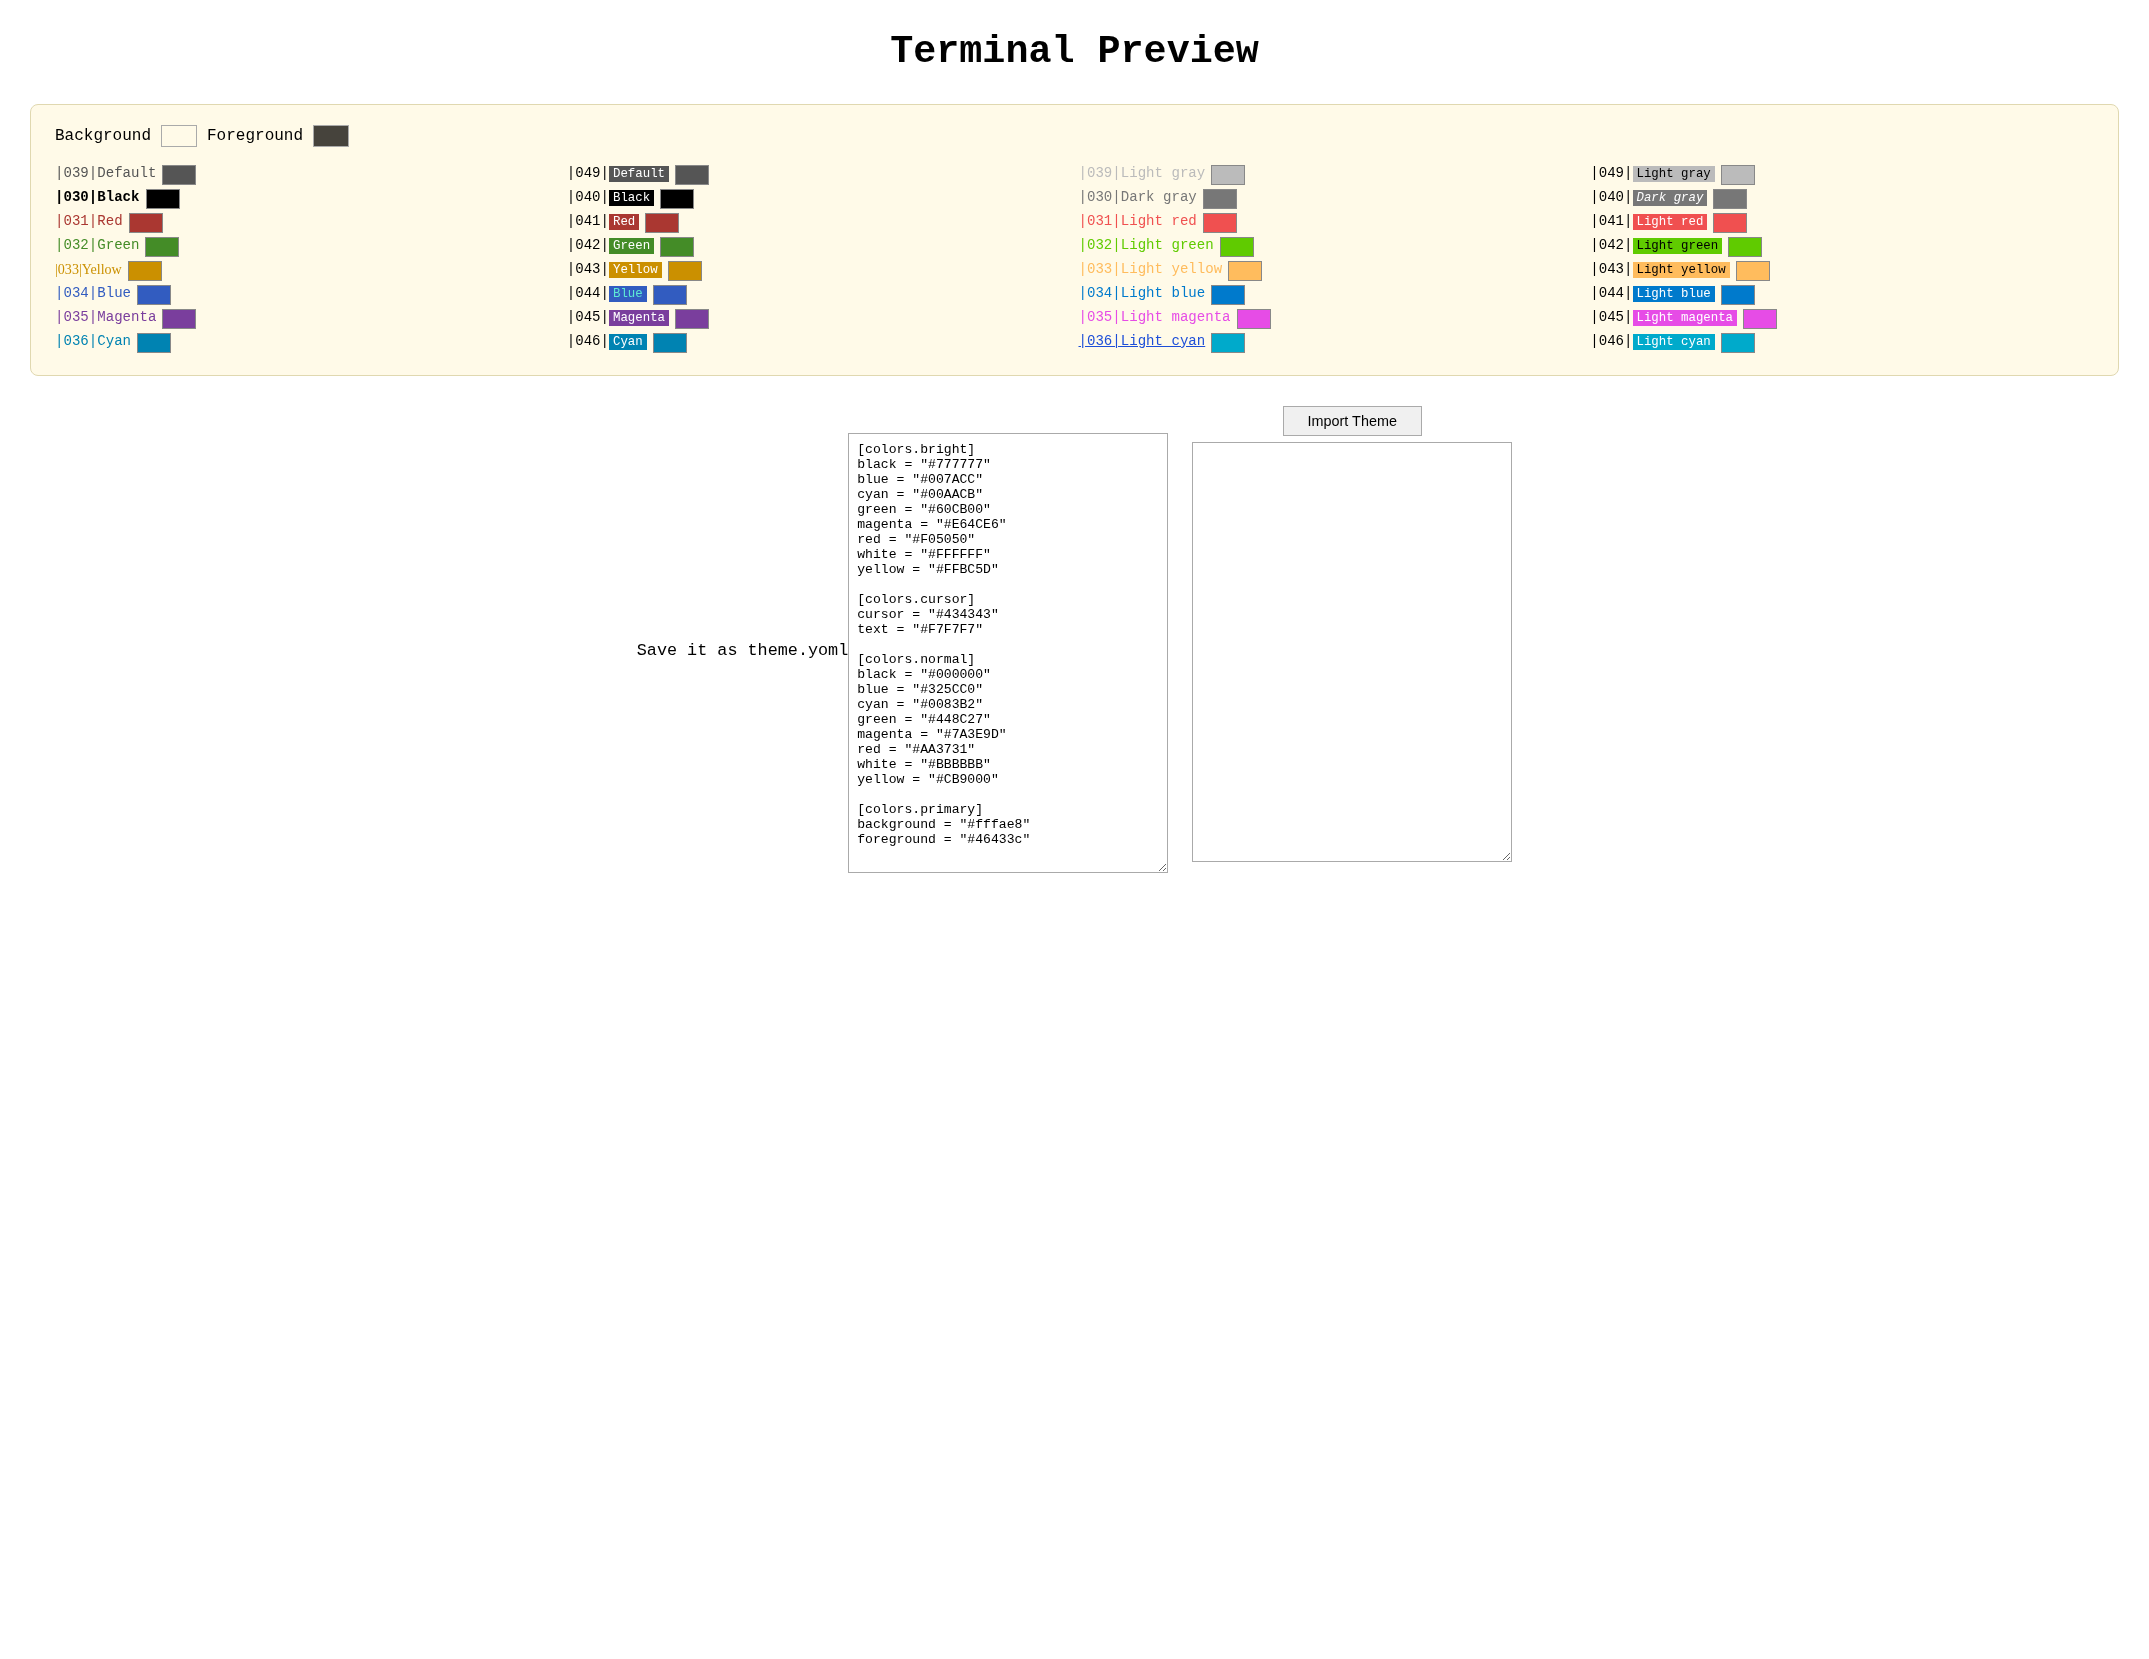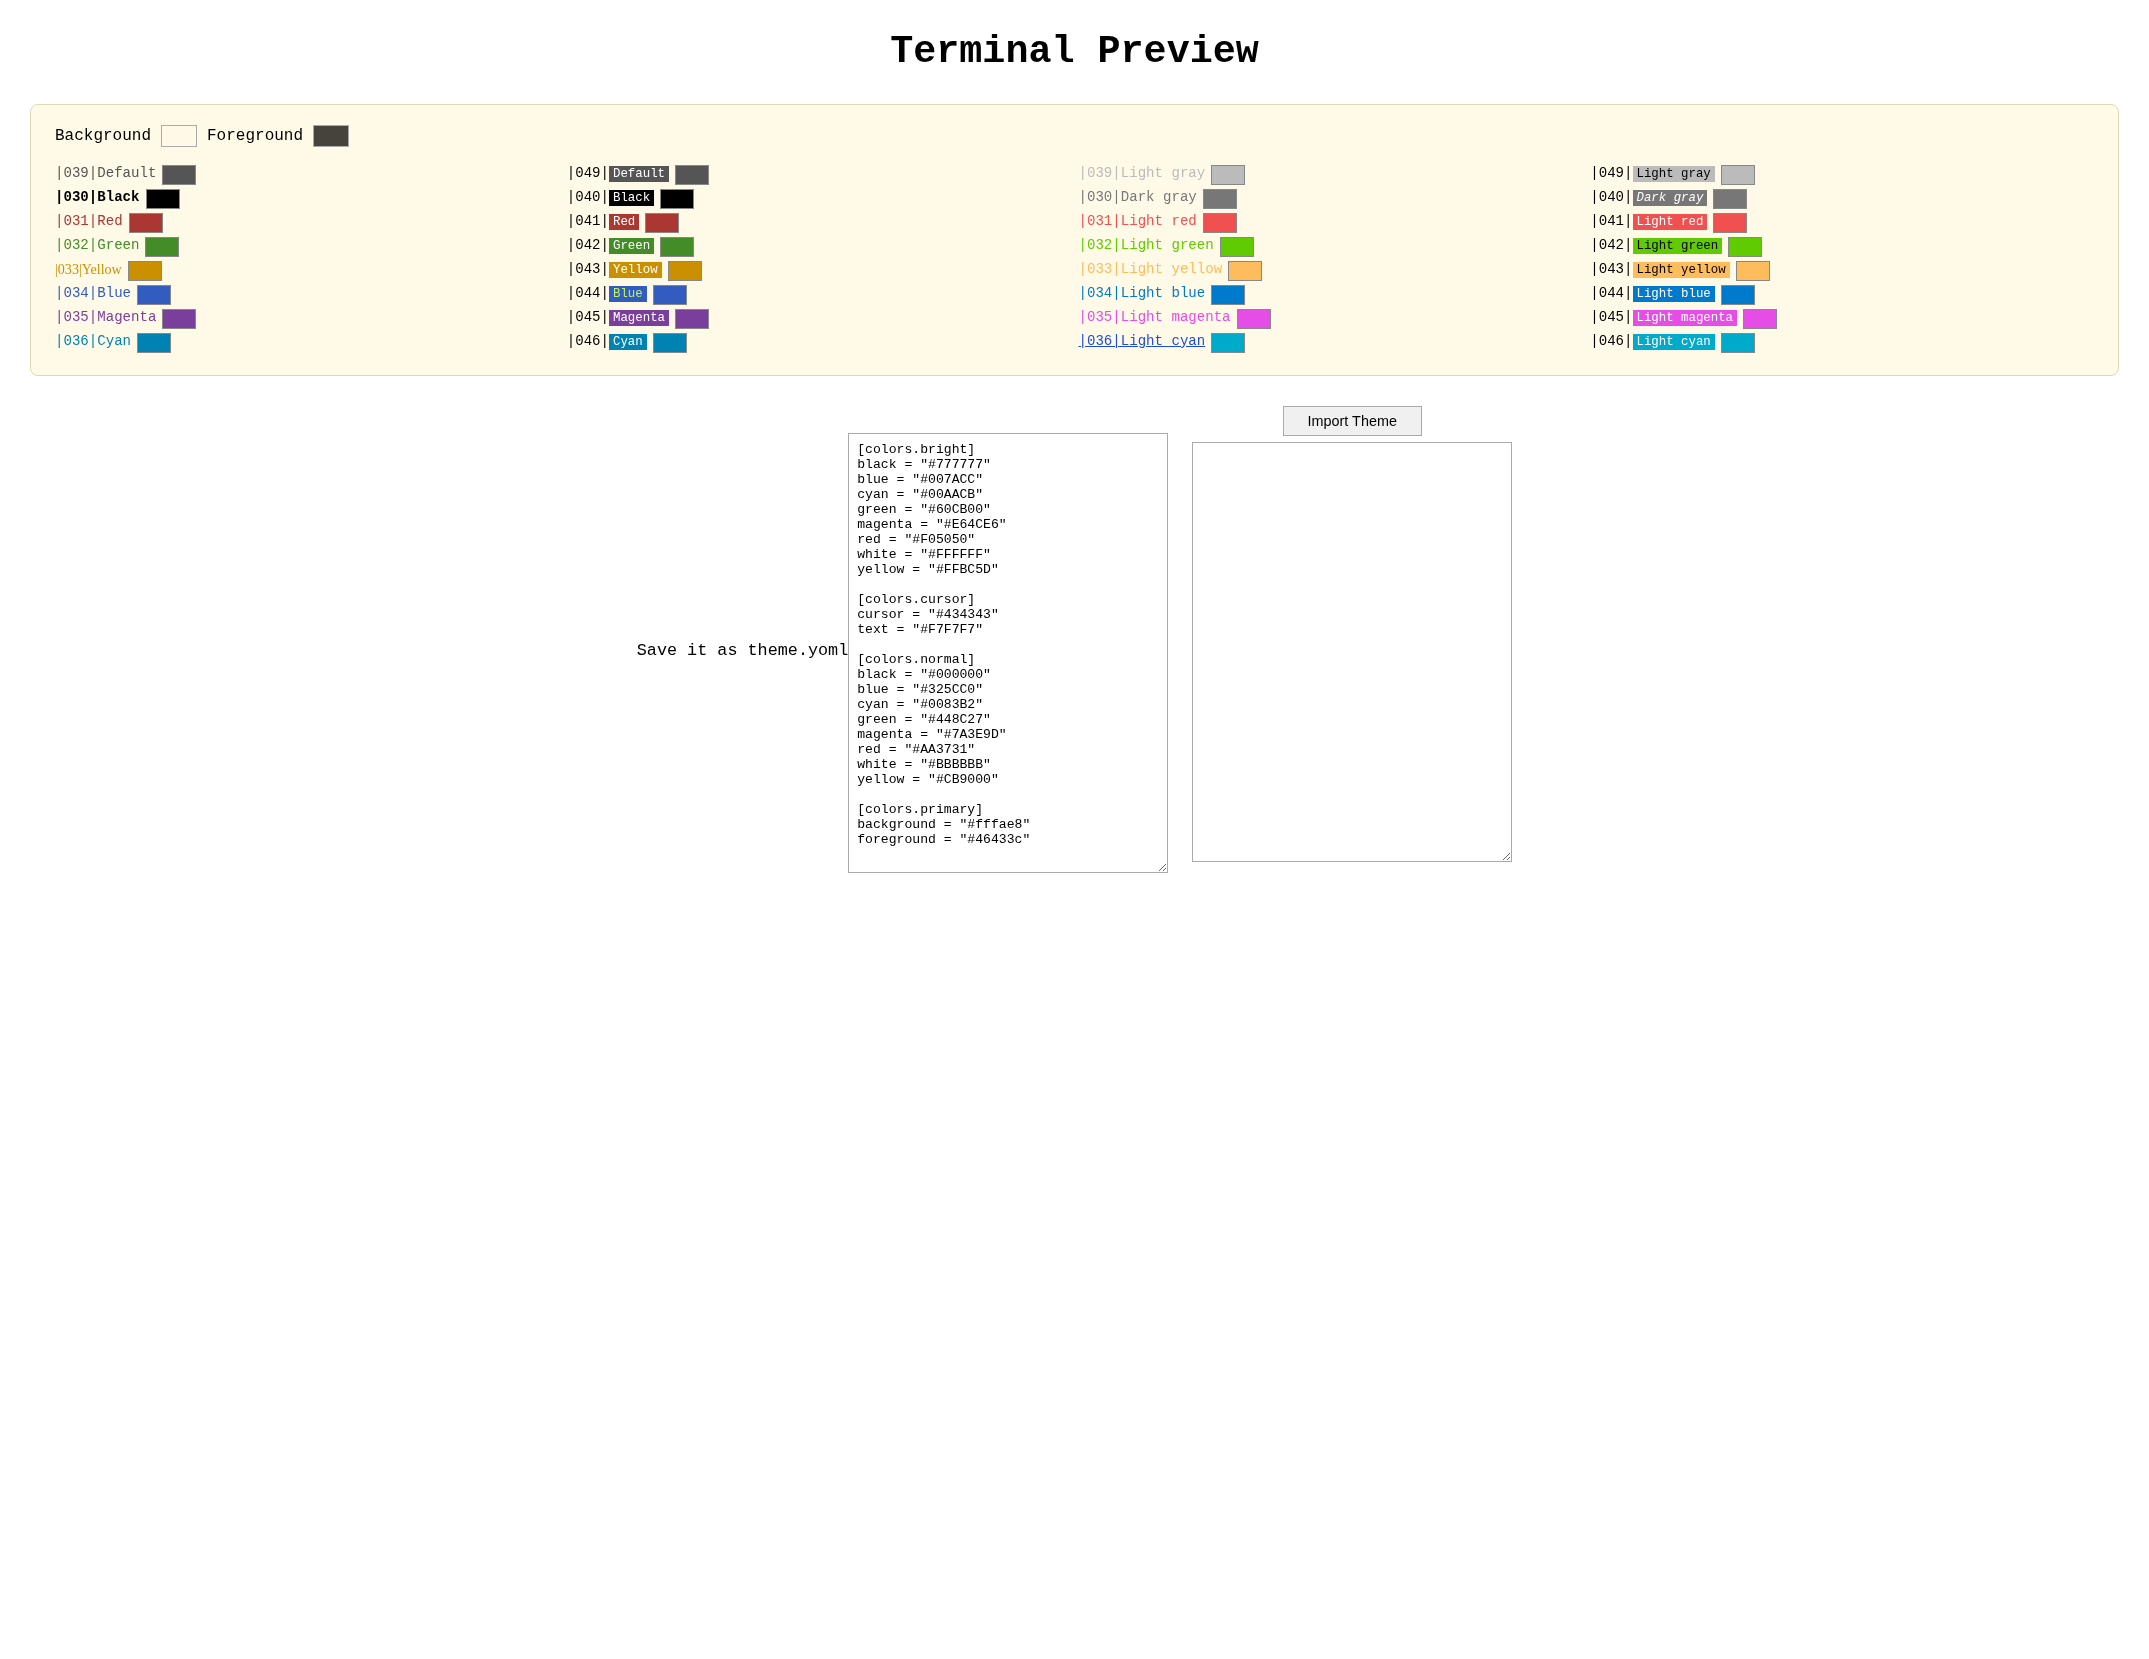--- a/index.html
+++ b/index.html
@@ -142,21 +142,21 @@
     
     .bg-text-block {
       padding: 1px 4px;
       font-size: 0.88em;
       font-family: 'Courier New', Courier, monospace;
     }
     .bg-text-black { background: #000000; color: #fff; }
     .bg-text-red { background: #AA3731; color: #fff; }
     .bg-text-green { background: #448C27; color: #fff; }
     .bg-text-yellow { background: #CB9000; color: #fff; }
-    .bg-text-blue { background: #325CC0; color: #bef264; }
+    .bg-text-blue { background: #325CC0; color: #5eead4; }
     .bg-text-magenta { background: #7A3E9D; color: #fff; }
     .bg-text-cyan { background: #0083B2; color: #fff; }
     .bg-text-dark-gray { background: #777777; color: #fff; font-style: italic; }
     .bg-text-light-red { background: #F05050; color: #fff; }
     .bg-text-light-green { background: #60CB00; color: #000; }
     .bg-text-light-yellow { background: #FFBC5D; color: #000; }
     .bg-text-light-blue { background: #007ACC; color: #fff; }
     .bg-text-light-magenta { background: #E64CE6; color: #fff; }
     .bg-text-light-cyan { background: #00AACB; color: #fff; }
     .bg-text-light-gray { background: #BBBBBB; color: #000; }

